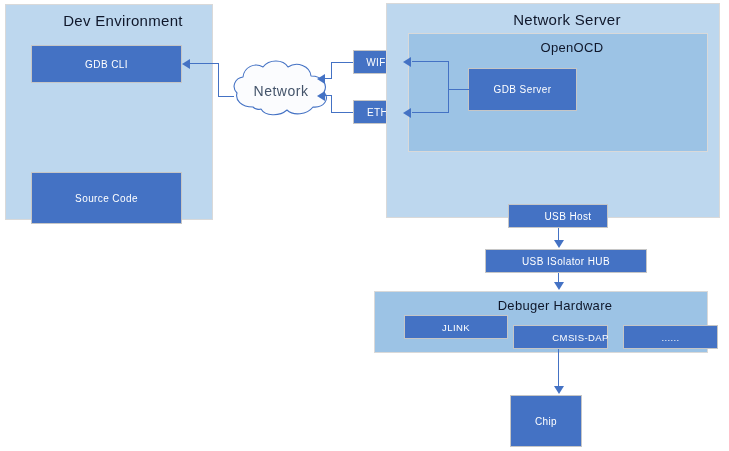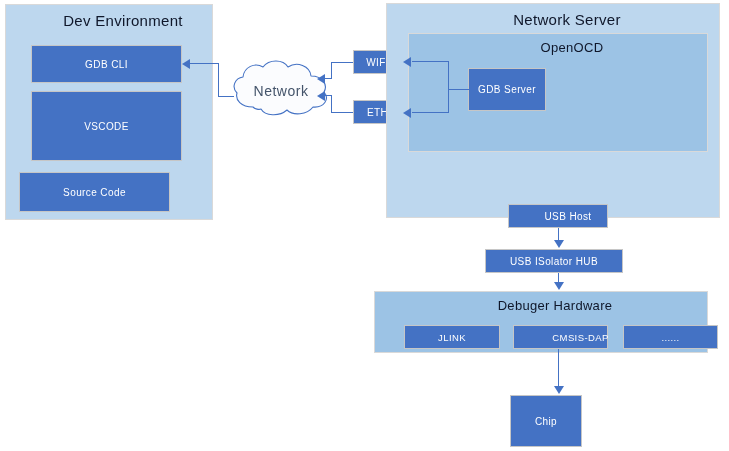--- a/index.html
+++ b/index.html
@@ -106,25 +106,22 @@
 <div id="canvas">
 
   <div class="panel" style="left:5px; top:4px; width:208px; height:216px;">
     <div class="panel-title title-lg">Dev Environment</div>
   </div>
 
   <div class="box" style="left:31px; top:45px; width:151px; height:38px;align-items:center;">
     <span>GDB CLI</span>
   </div>
 
-  <div class="box" style="left:31px; top:91px; width:151px; height:70px;">
-    <span>VSCODE</span>
-  </div>
-
-  <div class="box" style="left:19px; top:172px; width:151px; height:40px;">
+
+  <div class="box" style="left:31px; top:172px; width:151px; height:52px;">
     <span>Source Code</span>
   </div>
 
   <div class="cloud-wrap" style="left:231px; top:58px; width:100px; height:62px;">
     <svg width="100" height="62" viewBox="0 0 100 62">
       <path d="M22,49
                C10,49 4,42 6,35
                C0,29 4,20 12,19
                C13,9 24,4 32,9
                C38,1 52,1 57,9
@@ -162,50 +159,50 @@
   <div class="arrow arrow-left" style="left:317px; top:91px;"></div>
 
   <div class="panel" style="left:386px; top:3px; width:334px; height:215px;">
     <div class="panel-title title-lg">Network Server</div>
   </div>
 
   <div class="panel-inner" style="left:408px; top:33px; width:300px; height:119px;">
     <div class="panel-title title-md">OpenOCD</div>
   </div>
 
-  <div class="box" style="left:468px; top:68px; width:78px; height:43px;">
+  <div class="box" style="left:468px; top:68px; width:109px; height:43px;">
     <span>GDB Server</span>
   </div>
 
   <div class="conn h" style="left:448px; top:89px; width:21px; height:1px;"></div>
   <div class="conn v" style="left:448px; top:61px; width:1px; height:52px;"></div>
   <div class="conn h" style="left:412px; top:61px; width:37px; height:1px;"></div>
   <div class="arrow arrow-left" style="left:403px; top:57px;"></div>
   <div class="conn h" style="left:412px; top:112px; width:37px; height:1px;"></div>
   <div class="arrow arrow-left" style="left:403px; top:108px;"></div>
 
   <div class="box" style="left:508px; top:204px; width:100px; height:24px;padding-left:20px;">
     <span>USB Host</span>
   </div>
 
   <div class="conn v" style="left:558px; top:228px; width:1px; height:13px;"></div>
   <div class="arrow arrow-down" style="left:554px; top:240px;"></div>
 
-  <div class="box" style="left:485px; top:249px; width:138px; height:24px;">
+  <div class="box" style="left:485px; top:249px; width:162px; height:24px;">
     <span>USB ISolator HUB</span>
   </div>
 
   <div class="conn v" style="left:558px; top:273px; width:1px; height:10px;"></div>
   <div class="arrow arrow-down" style="left:554px; top:282px;"></div>
 
   <div class="panel-inner" style="left:374px; top:291px; width:334px; height:62px;">
     <div class="panel-title title-md">Debuger Hardware</div>
   </div>
 
-  <div class="box sm" style="left:404px; top:325px; width:96px; height:24px;">
+  <div class="box sm" style="left:404px; top:315px; width:104px; height:24px;">
     <span>JLINK</span>
   </div>
 
   <div class="box sm" style="left:513px; top:325px; width:95px; height:24px;padding-left:40px;">
     <span>CMSIS-DAP</span>
   </div>
 
   <div class="box sm" style="left:623px; top:325px; width:95px; height:24px;">
     <span>......</span>
   </div>

